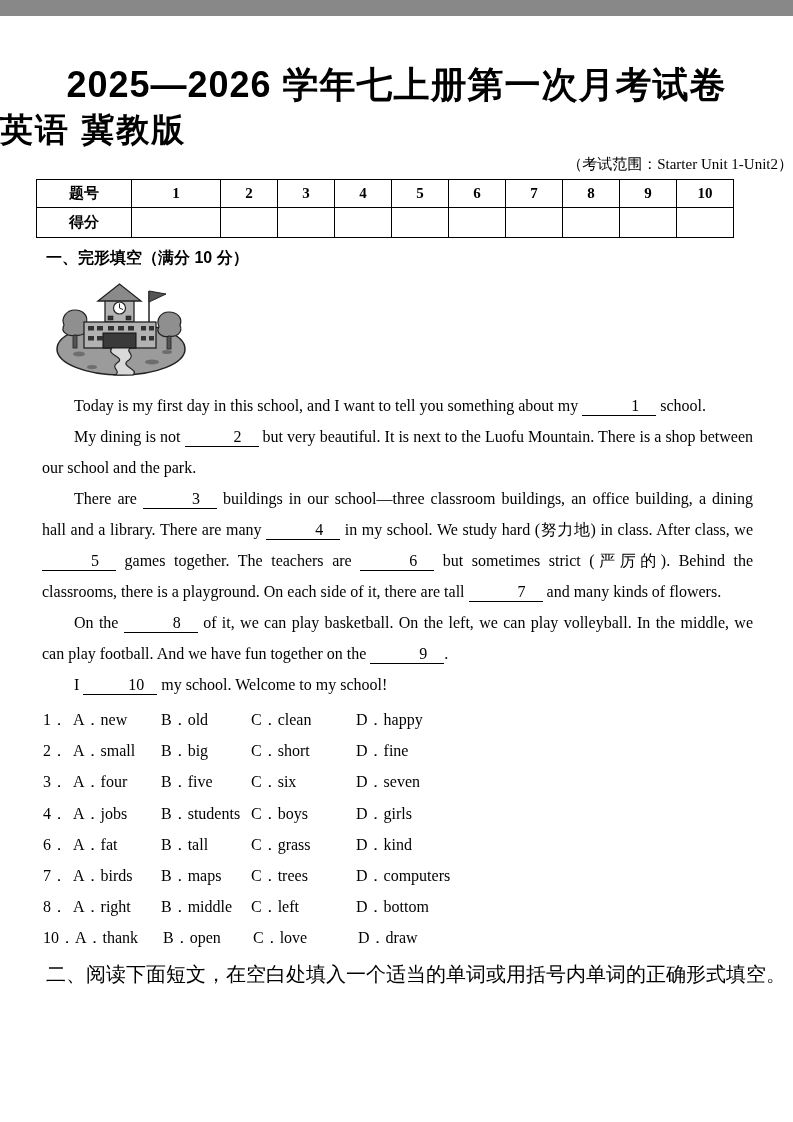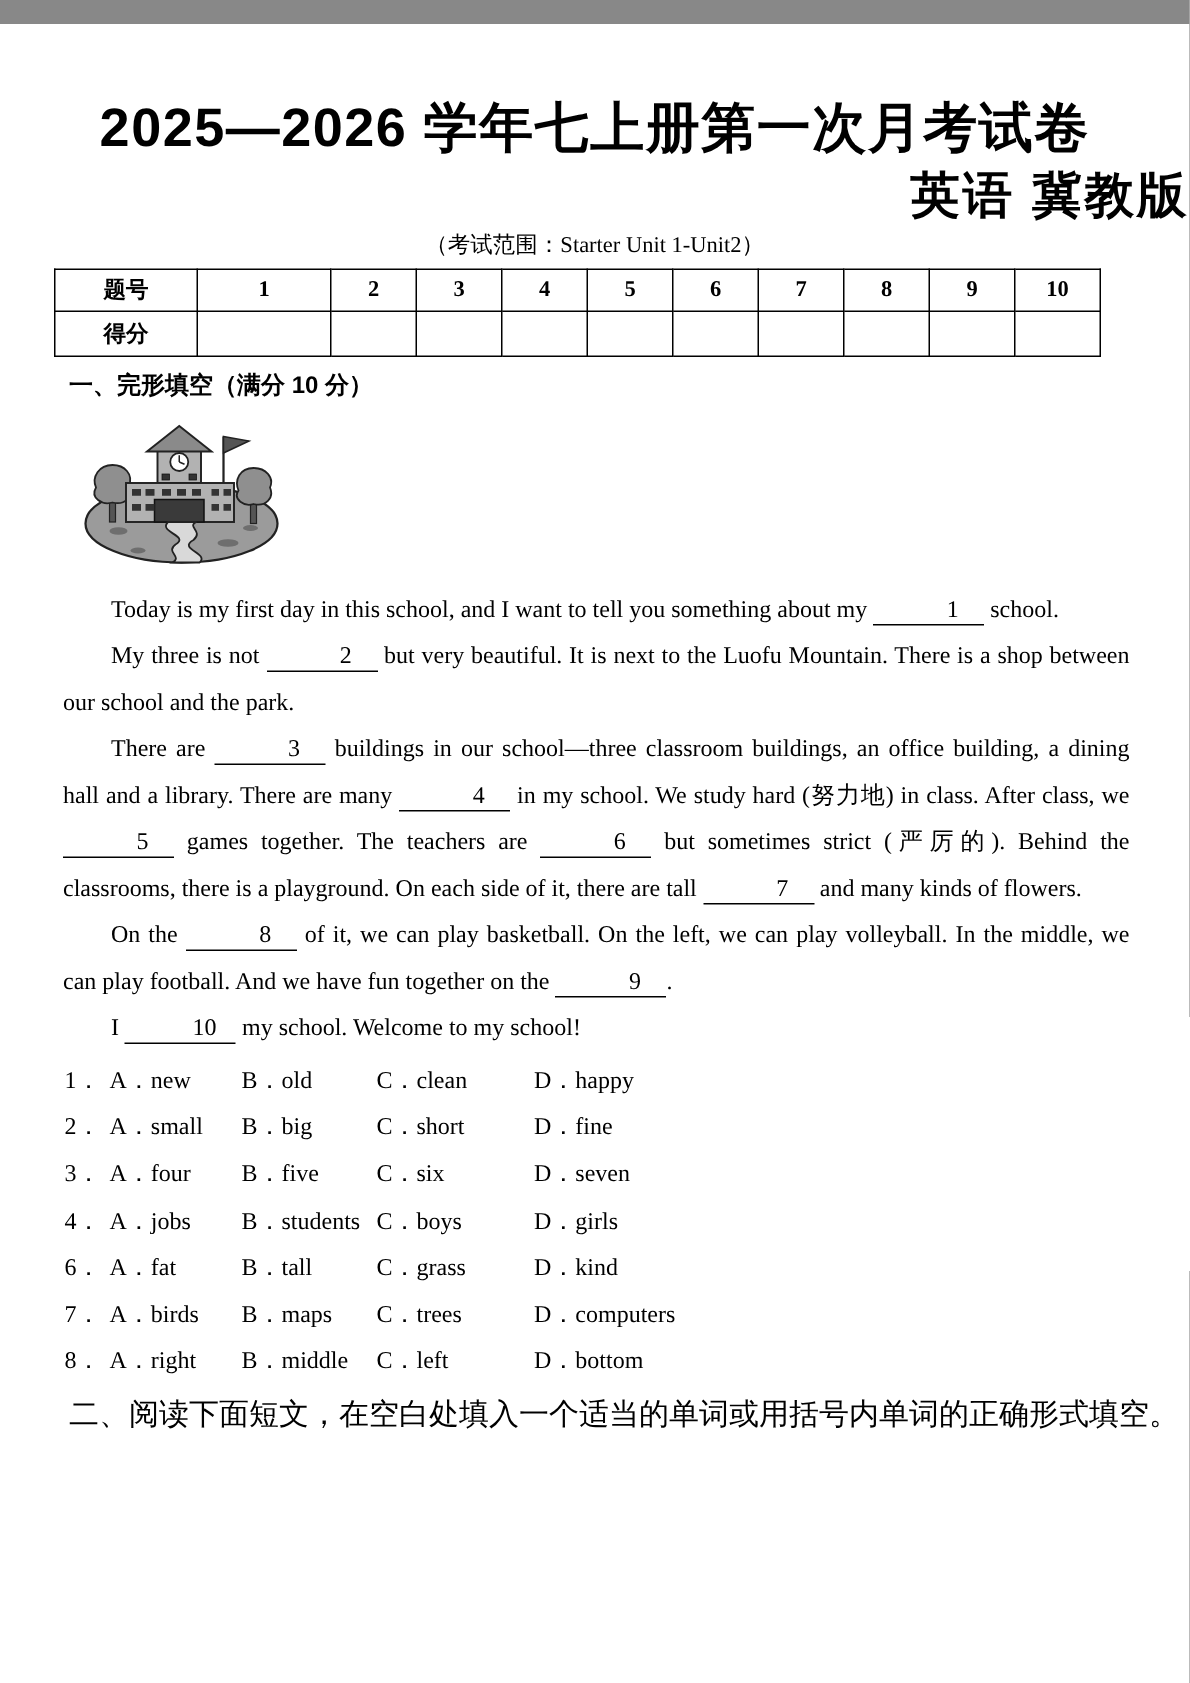--- a/index.html
+++ b/index.html
@@ -9,26 +9,26 @@
     font-family:"Liberation Serif","DejaVu Serif",serif;
     font-size:16px;
   }
   
   .title1{
     margin:0;padding-top:46px;text-align:center;
     font-family:"Liberation Sans","DejaVu Sans",sans-serif;
     font-weight:bold;font-size:36px;line-height:46px;letter-spacing:1px;
   }
   .title2{
-    margin:0;text-align:right;
+    margin:0;text-align:left;
     font-family:"Liberation Sans","DejaVu Sans",sans-serif;
     font-weight:bold;font-size:33px;line-height:44px;letter-spacing:2px;
   }
   .scope{
-    margin:2px 0 0 0;text-align:center;font-size:15px;line-height:20px;
+    margin:2px 0 0 0;text-align:right;font-size:15px;line-height:20px;
   }
   
   table.score{
     border-collapse:collapse;table-layout:fixed;
     width:732px;margin:5px 0 0 36px;
   }
   table.score td{
     border:1px solid #000;text-align:center;vertical-align:middle;
     font-weight:bold;font-size:15px;height:27px;padding:0;
   }
@@ -174,33 +174,34 @@
 
     <ellipse cx="27" cy="72" rx="6" ry="2.5" fill="#6e6e6e"></ellipse>
     <ellipse cx="100" cy="80" rx="7" ry="2.5" fill="#6e6e6e"></ellipse>
     <ellipse cx="40" cy="85" rx="5" ry="2" fill="#6e6e6e"></ellipse>
     <ellipse cx="115" cy="70" rx="5" ry="2" fill="#6e6e6e"></ellipse>
   </svg>
 
   
   <div class="passage">
       <p><span>Today is my first day in this school, and I want to tell you something about my </span><span class="blank">1</span><span> school.</span></p>
-      <p><span>My three is not </span><span class="blank">2</span><span> but very beautiful. It is next to the Luofu Mountain. There is a shop between our school and the park.</span></p>
+      <p><span>My dining is not </span><span class="blank">2</span><span> but very beautiful. It is next to the Luofu Mountain. There is a shop between our school and the park.</span></p>
       <p><span>There are </span><span class="blank">3</span><span> buildings in our school—three classroom buildings, an office building, a dining hall and a library. There are many </span><span class="blank">4</span><span> in my school. We study hard (努力地) in class. After class, we </span><span class="blank">5</span><span> games together. The teachers are </span><span class="blank">6</span><span> but sometimes strict (严厉的). Behind the classrooms, there is a playground. On each side of it, there are tall </span><span class="blank">7</span><span> and many kinds of flowers.</span></p>
       <p><span>On the </span><span class="blank">8</span><span> of it, we can play basketball. On the left, we can play volleyball. In the middle, we can play football. And we have fun together on the </span><span class="blank">9</span><span>.</span></p>
       <p><span>I </span><span class="blank">10</span><span> my school. Welcome to my school!</span></p>
     </div>
 
   
   <div class="choices">
       <div class="q-row"><span class="q-num">1．</span><span class="choice c0">A．new</span><span class="choice c1">B．old</span><span class="choice c2">C．clean</span><span class="choice c3">D．happy</span></div>
       <div class="q-row"><span class="q-num">2．</span><span class="choice c0">A．small</span><span class="choice c1">B．big</span><span class="choice c2">C．short</span><span class="choice c3">D．fine</span></div>
       <div class="q-row"><span class="q-num">3．</span><span class="choice c0">A．four</span><span class="choice c1">B．five</span><span class="choice c2">C．six</span><span class="choice c3">D．seven</span></div>
       <div class="q-row"><span class="q-num">4．</span><span class="choice c0">A．jobs</span><span class="choice c1">B．students</span><span class="choice c2">C．boys</span><span class="choice c3">D．girls</span></div>
       <div class="q-row"><span class="q-num">6．</span><span class="choice c0">A．fat</span><span class="choice c1">B．tall</span><span class="choice c2">C．grass</span><span class="choice c3">D．kind</span></div>
       <div class="q-row"><span class="q-num">7．</span><span class="choice c0">A．birds</span><span class="choice c1">B．maps</span><span class="choice c2">C．trees</span><span class="choice c3">D．computers</span></div>
       <div class="q-row"><span class="q-num">8．</span><span class="choice c0">A．right</span><span class="choice c1">B．middle</span><span class="choice c2">C．left</span><span class="choice c3">D．bottom</span></div>
+      <div class="q-row"><span class="q-num">10．</span><span class="choice c0">A．thank</span><span class="choice c1">B．open</span><span class="choice c2">C．love</span><span class="choice c3">D．draw</span></div>
     </div>
 
   
   <h3 class="sec2-heading">二、阅读下面短文，在空白处填入一个适当的单词或用括号内单词的正确形式填空。</h3>
 
 </div>
 
 </body></html>

